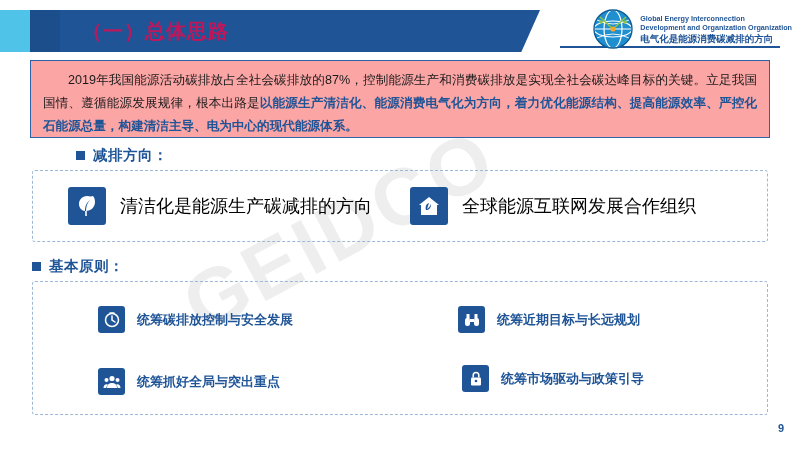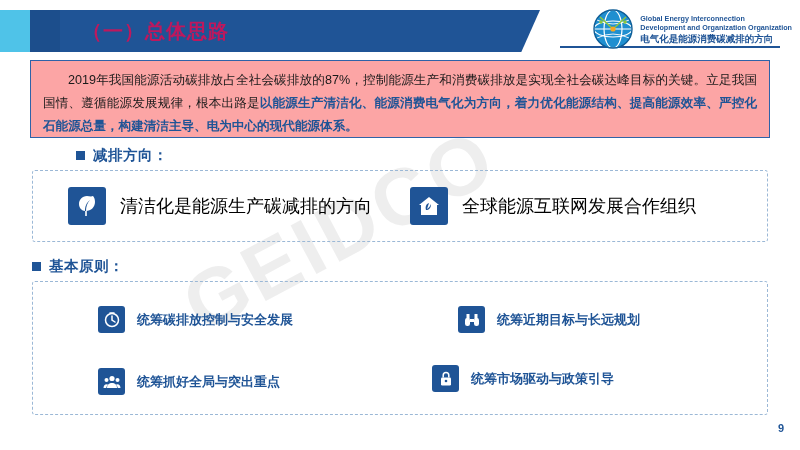--- a/index.html
+++ b/index.html
@@ -226,21 +226,21 @@
   
   .prin-item {
     position: absolute;
     display: flex;
     align-items: center;
     gap: 12px;
   }
   #prin-0 { left: 98px; top: 306px; }
   #prin-1 { left: 458px; top: 306px; }
   #prin-2 { left: 98px; top: 344px; margin-top: 24px; }
-  #prin-3 { left: 432px; top: 365px; }
+  #prin-3 { left: 462px; top: 365px; }
   .prin-icon {
     width: 27px;
     height: 27px;
     background: #1f5496;
     border-radius: 3px;
     position: relative;
     flex: 0 0 auto;
   }
   .prin-label {
     color: #1f5496;

